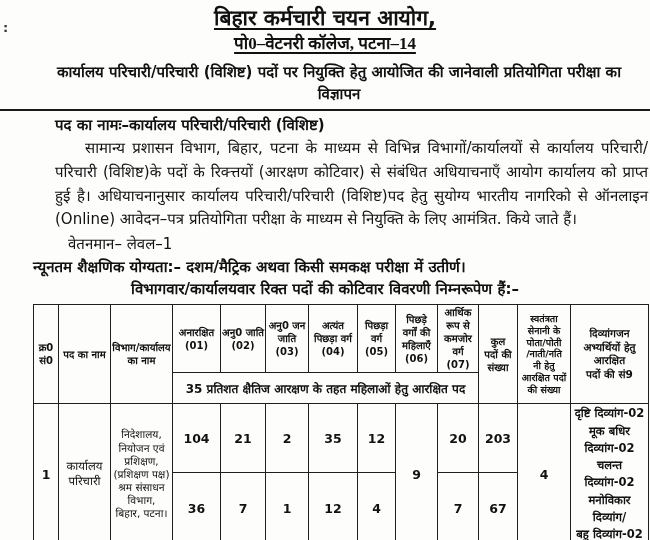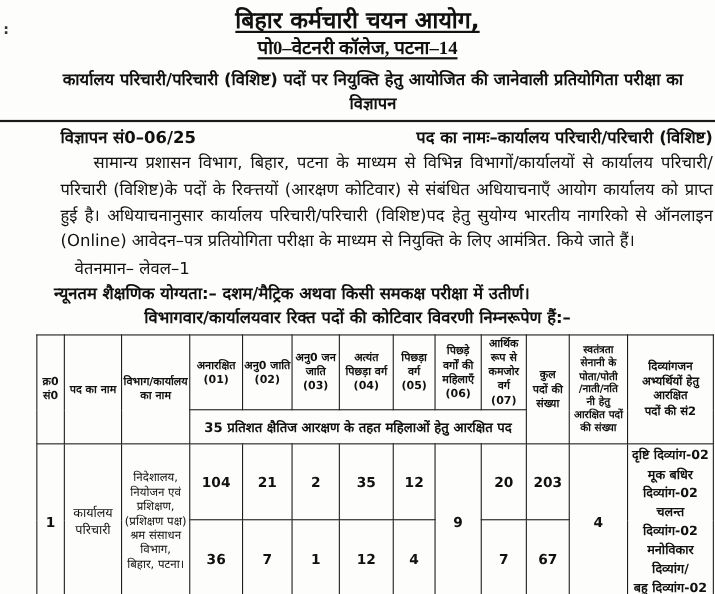--- a/index.html
+++ b/index.html
@@ -24,21 +24,21 @@
     margin-top:7px;white-space:pre-line;padding-left:28px;
   }
   .rule{border:none;border-top:2px solid #1a1a1a;margin:3px 0 2px 0;}
   .meta{padding:1px 2px 0 55px;font-weight:bold;font-size:15px;}
   .meta-row{display:flex;justify-content:space-between;line-height:1.5;}
   .para{
     margin:1px 2px 0 55px;font-size:15px;line-height:1.58;
     text-align:justify;text-indent:30px;
   }
   .pay{margin-left:68px;font-weight:normal;font-size:15px;line-height:1.5;margin-top:1px;}
-  .qual{margin-left:49px;font-weight:bold;font-size:15px;line-height:1.5;}
+  .qual{margin-left:33px;font-weight:bold;font-size:15px;line-height:1.5;}
   .intro{text-align:center;font-weight:bold;font-size:15px;line-height:1.55;}
   table{
     border-collapse:collapse;table-layout:fixed;
     width:615px;margin:3px 0 0 33px;
   }
   th,td{border:1px solid #1f1f1f;padding:1px;text-align:center;vertical-align:middle;overflow:hidden;}
   .hdr{font-size:10px;font-weight:bold;line-height:1.3;white-space:pre-line;}
   .hdr-ff{font-size:9.5px;line-height:1.25;}
   .hdr-divy{font-size:10.5px;}
   .note{font-size:12px;font-weight:bold;height:28px;}
@@ -57,21 +57,20 @@
 
 <div class="org"><span>बिहार कर्मचारी चयन आयोग,</span></div>
 <div class="addr"><span>पो0–वेटनरी कॉलेज, पटना–14</span></div>
 <div class="subtitle">कार्यालय परिचारी/परिचारी (विशिष्ट)  पदों पर नियुक्ति हेतु आयोजित की जानेवाली प्रतियोगिता परीक्षा का
 विज्ञापन</div>
 
 <hr class="rule">
 
 <div class="meta">
   <div class="meta-row">
-    <span>विज्ञापन सं0–06/25</span>
     <span>पद का नामः–कार्यालय परिचारी/परिचारी (विशिष्ट)</span>
   </div>
 </div>
 
 <div class="para">सामान्य प्रशासन विभाग, बिहार, पटना के माध्यम से विभिन्न विभागों/कार्यालयों से कार्यालय परिचारी/परिचारी (विशिष्ट)के पदों के रिक्त्तयों (आरक्षण कोटिवार) से संबंधित अधियाचनाएँ आयोग कार्यालय को प्राप्त हुई है। अधियाचनानुसार कार्यालय परिचारी/परिचारी (विशिष्ट)पद हेतु सुयोग्य भारतीय नागरिको से ऑनलाइन (Online) आवेदन–पत्र प्रतियोगिता परीक्षा के माध्यम से नियुक्ति के लिए आमंत्रित. किये जाते हैं।</div>
 <div class="pay">वेतनमान– लेवल–1</div>
 <div class="qual">न्यूनतम शैक्षणिक योग्यता:– दशम/मैट्रिक अथवा किसी समकक्ष परीक्षा में उतीर्ण।</div>
 <div class="intro">विभागवार/कार्यालयवार रिक्त पदों की कोटिवार विवरणी निम्नरूपेण हैं:–</div>
 
 <table>
@@ -123,21 +122,21 @@
 पदों की
 संख्या</th>
     <th class="hdr hdr-ff" rowspan="2">स्वतंत्रता
 सेनानी के
 पोता/पोती
 /नाती/नति
 नी हेतु
 आरक्षित पदों
 की संख्या</th>
     <th class="hdr hdr-divy" rowspan="2">दिव्यांगजन अभ्यर्थियों हेतु आरक्षित
-पदों की सं2</th>
+पदों की सं9</th>
   </tr>
   <tr>
     <td class="note" colspan="7">35 प्रतिशत क्षैतिज आरक्षण के तहत महिलाओं हेतु आरक्षित पद</td>
   </tr>
   <tr class="r1a">
     <td class="num" rowspan="2">1</td>
     <td class="post-cell" rowspan="2">कार्यालय
 परिचारी</td>
     <td class="txt" rowspan="2">निदेशालय,
 नियोजन एवं

